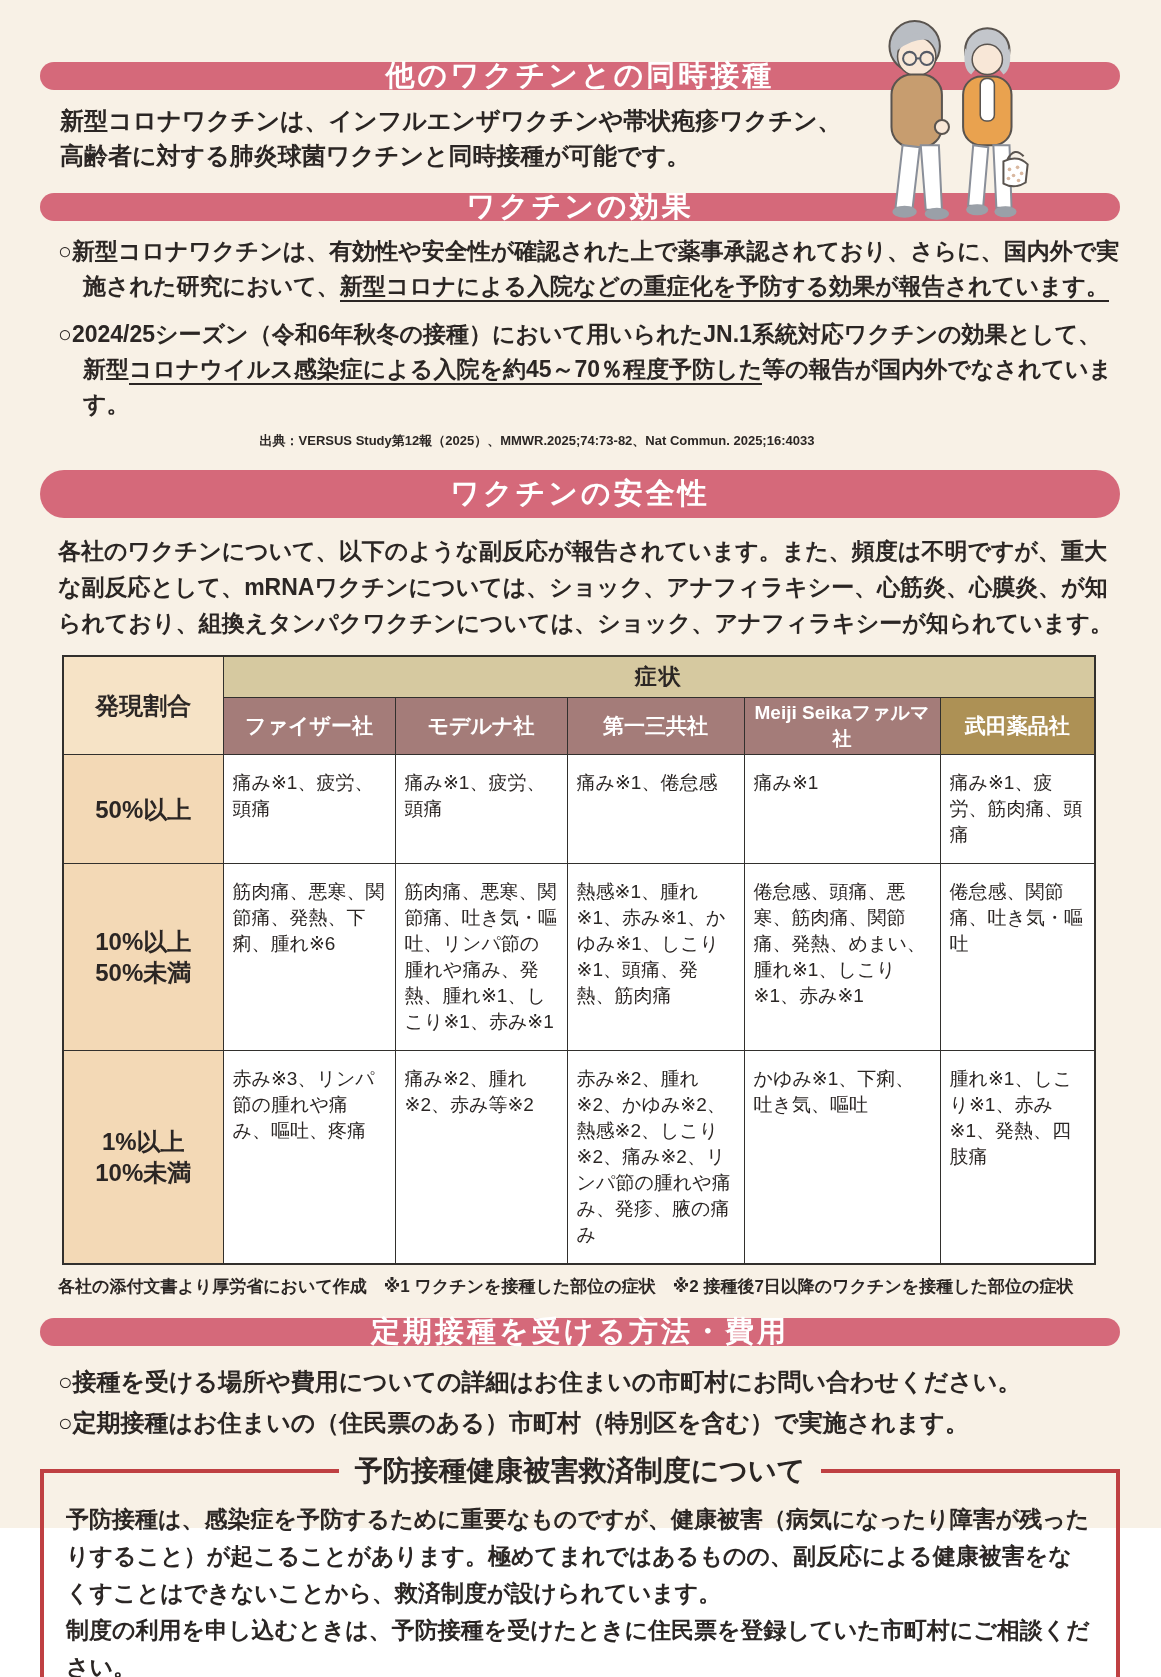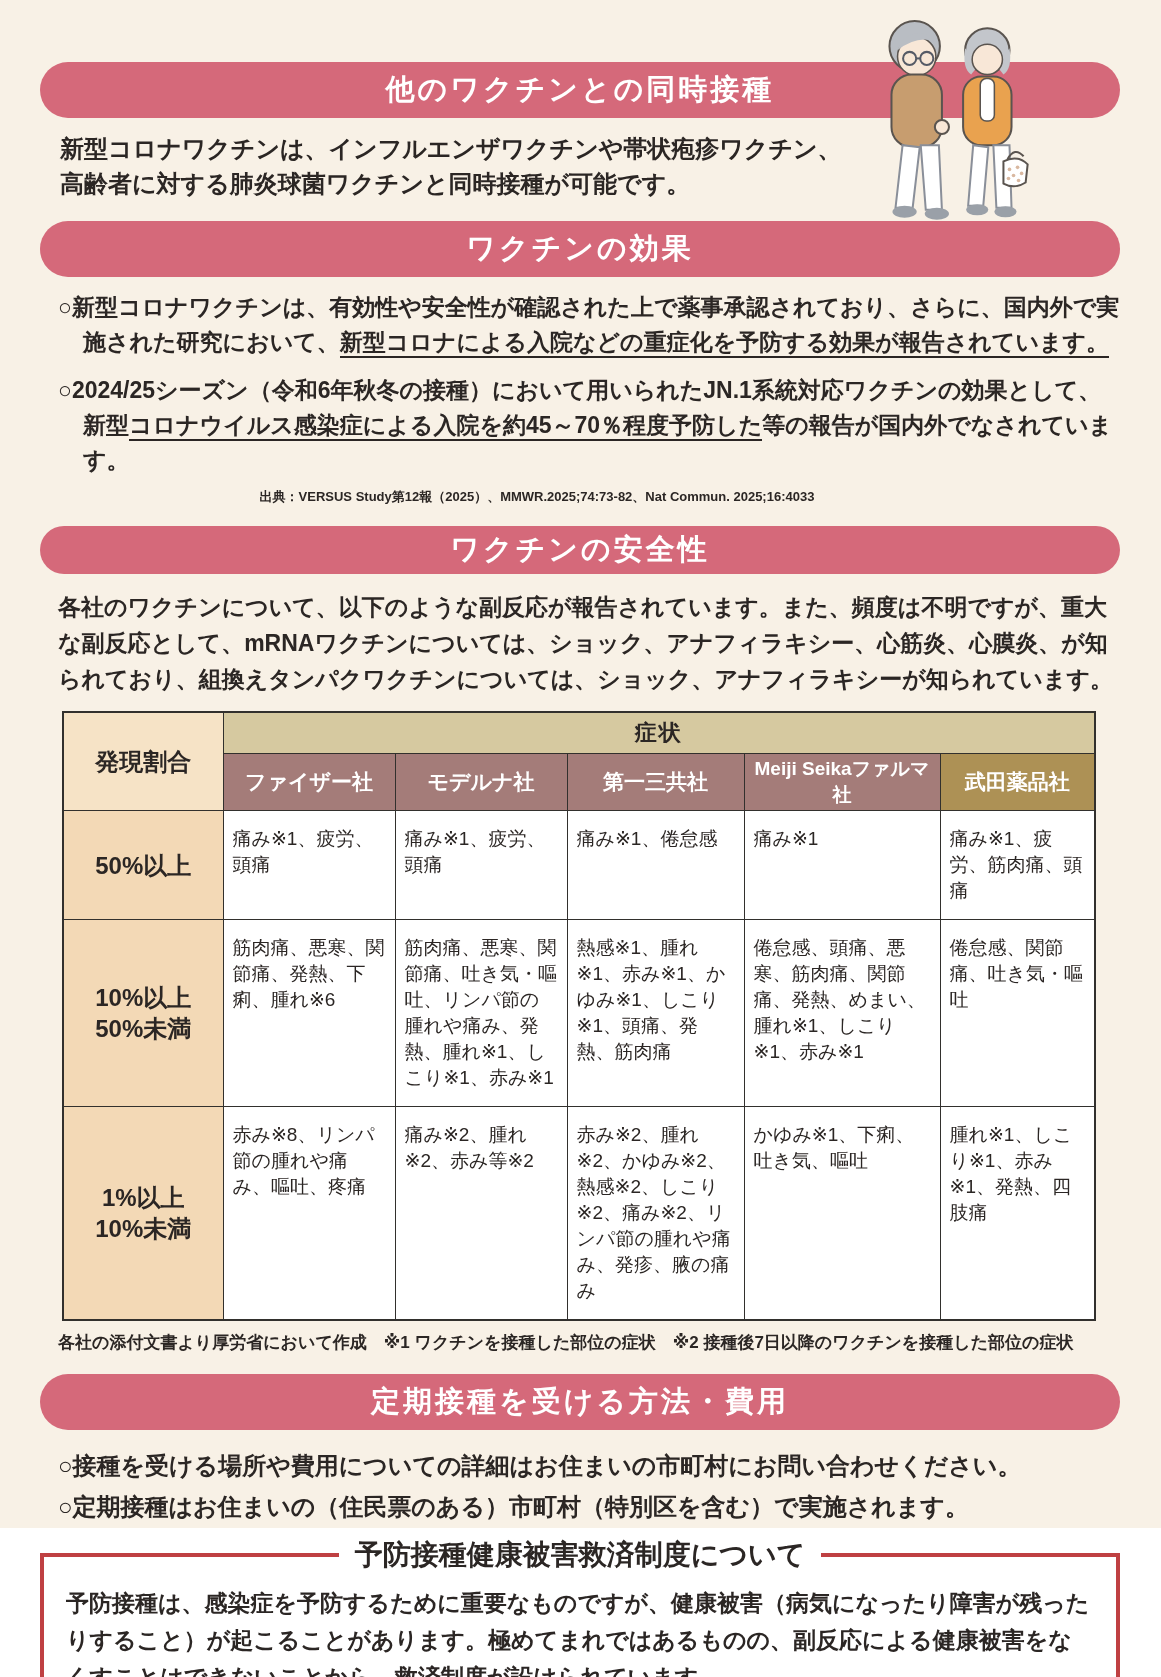--- a/index.html
+++ b/index.html
@@ -8,21 +8,21 @@
     position:relative; width:1161px; height:1677px; margin:0 auto;
     background:#f8f1e6; overflow:hidden;
     font-family:"Liberation Sans","DejaVu Sans",sans-serif;
     color:#2b2624;
   }
   .white-bottom{position:absolute;left:0;right:0;top:1528px;bottom:0;background:#ffffff;}
   .content{position:relative;z-index:1;padding:0 41px 0 40px;}
   .illustration{position:absolute;left:856px;top:8px;width:192px;height:232px;z-index:3;}
 
   .banner{
-    background:#d5697a;border-radius:999px;height:56px;
+    background:#d5697a;border-radius:999px;height:28px;
     display:flex;align-items:center;justify-content:center;
   }
   .banner.tall{height:48px;}
   .banner-title{color:#ffffff;font-size:29px;font-weight:bold;letter-spacing:3px;}
 
   .sim-body{margin:13px 0 0 20px;font-size:24px;font-weight:bold;line-height:35px;white-space:pre-line;}
 
   .bullet{margin:13px 0 10px 18px;font-size:23px;font-weight:bold;line-height:35px;
           padding-left:25px;text-indent:-25px;}
   .uline{border-bottom:2px solid #2b2624;padding-bottom:1px;}
@@ -154,21 +154,21 @@
 50%未満</th>
         <td class="fx">筋肉痛、悪寒、関節痛、発熱、下痢、腫れ※6</td>
         <td class="fx">筋肉痛、悪寒、関節痛、吐き気・嘔吐、リンパ節の腫れや痛み、発熱、腫れ※1、しこり※1、赤み※1</td>
         <td class="fx">熱感※1、腫れ※1、赤み※1、かゆみ※1、しこり※1、頭痛、発熱、筋肉痛</td>
         <td class="fx">倦怠感、頭痛、悪寒、筋肉痛、関節痛、発熱、めまい、腫れ※1、しこり※1、赤み※1</td>
         <td class="fx">倦怠感、関節痛、吐き気・嘔吐</td>
       </tr>
       <tr class="r3">
         <th class="rate">1%以上
 10%未満</th>
-        <td class="fx">赤み※8、リンパ節の腫れや痛み、嘔吐、疼痛</td>
+        <td class="fx">赤み※3、リンパ節の腫れや痛み、嘔吐、疼痛</td>
         <td class="fx">痛み※2、腫れ※2、赤み等※2</td>
         <td class="fx">赤み※2、腫れ※2、かゆみ※2、熱感※2、しこり※2、痛み※2、リンパ節の腫れや痛み、発疹、腋の痛み</td>
         <td class="fx">かゆみ※1、下痢、吐き気、嘔吐</td>
         <td class="fx">腫れ※1、しこり※1、赤み※1、発熱、四肢痛</td>
       </tr>
     </tbody>
       </table>
     <p class="table-note">各社の添付文書より厚労省において作成　※1 ワクチンを接種した部位の症状　※2 接種後7日以降のワクチンを接種した部位の症状</p>
 
     <div class="banner" style="margin-top:20px;">

